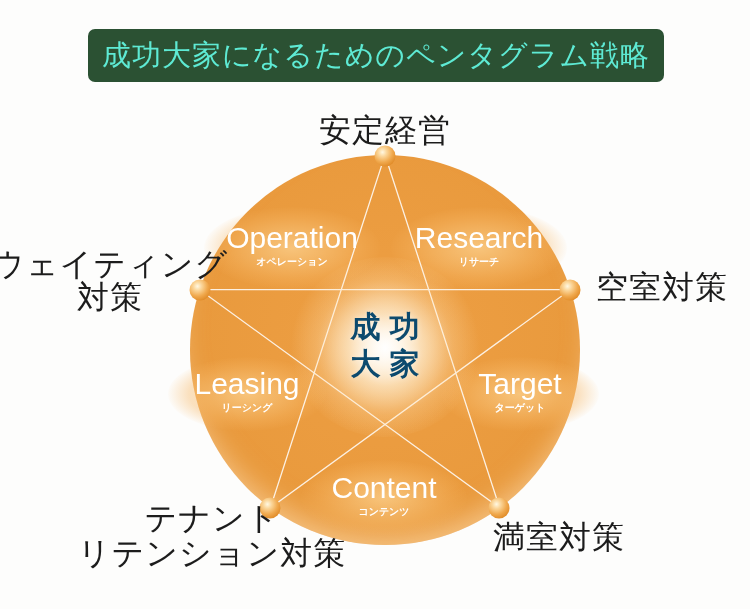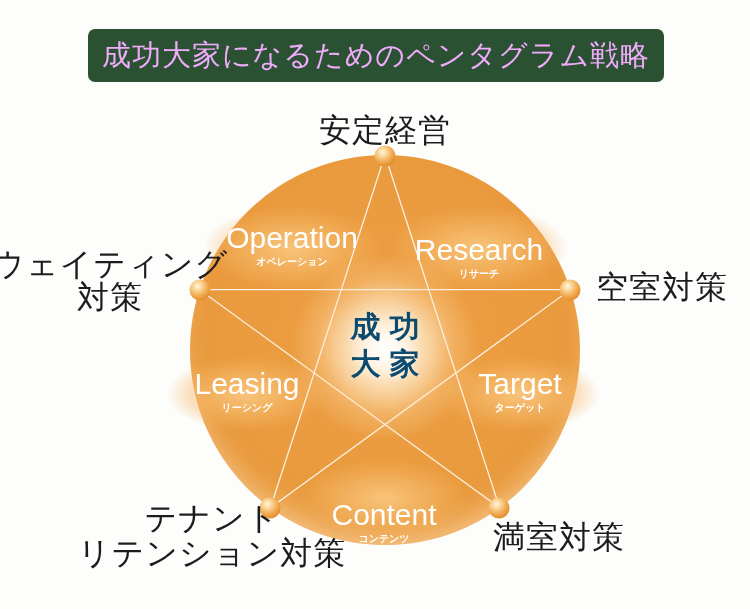--- a/index.html
+++ b/index.html
@@ -8,21 +8,21 @@
     background:#fdfdfc;
     font-family:"Liberation Sans","DejaVu Sans",sans-serif;
   }
   
   .header{
     position:absolute;left:88px;top:29px;width:576px;height:53px;
     background:#2b5133;border-radius:7px;
     display:flex;align-items:center;justify-content:center;
   }
   .header .title{
-    color:#f0abfc;font-size:29px;font-weight:500;letter-spacing:1px;white-space:nowrap;
+    color:#5eead4;font-size:29px;font-weight:500;letter-spacing:1px;white-space:nowrap;
   }
   
   .disc{
     position:absolute;left:190px;top:155px;width:390px;height:390px;border-radius:50%;
     background:
       radial-gradient(circle at 50% 50%,
         rgba(255,255,255,0.95) 0%,
         rgba(255,242,219,0.75) 6%,
         rgba(249,199,124,0.45) 13%,
         rgba(240,165,75,0.18) 22%,
@@ -69,24 +69,24 @@
   .ball-bleft{left:270px;top:508px;}
   .ball-bright{left:499px;top:508px;}
   
   .node{
     position:absolute;transform:translate(-50%,-50%);
     text-align:center;color:#ffffff;white-space:nowrap;
   }
   .node .en{font-size:30px;font-weight:normal;line-height:26px;}
   .node .ja{font-size:10px;font-weight:bold;line-height:21px;}
   .node-operation{left:292px;top:248px;}
-  .node-research{left:479px;top:248px;margin-top:12px;}
+  .node-research{left:479px;top:248px;}
   .node-leasing{left:247px;top:394px;}
   .node-target{left:520px;top:394px;}
-  .node-content{left:384px;top:498px;margin-top:27px;}
+  .node-content{left:384px;top:498px;}
   
   .center-label{
     position:absolute;left:385px;top:345px;transform:translate(-50%,-50%);
     text-align:center;color:#0c4a6e;font-weight:bold;font-size:30px;line-height:37px;
     letter-spacing:9px;text-indent:9px;white-space:nowrap;
     text-shadow:0 0 6px rgba(255,255,255,0.4);
   }
   
   .outer{
     position:absolute;color:#1c1c1c;font-size:32px;line-height:33px;

